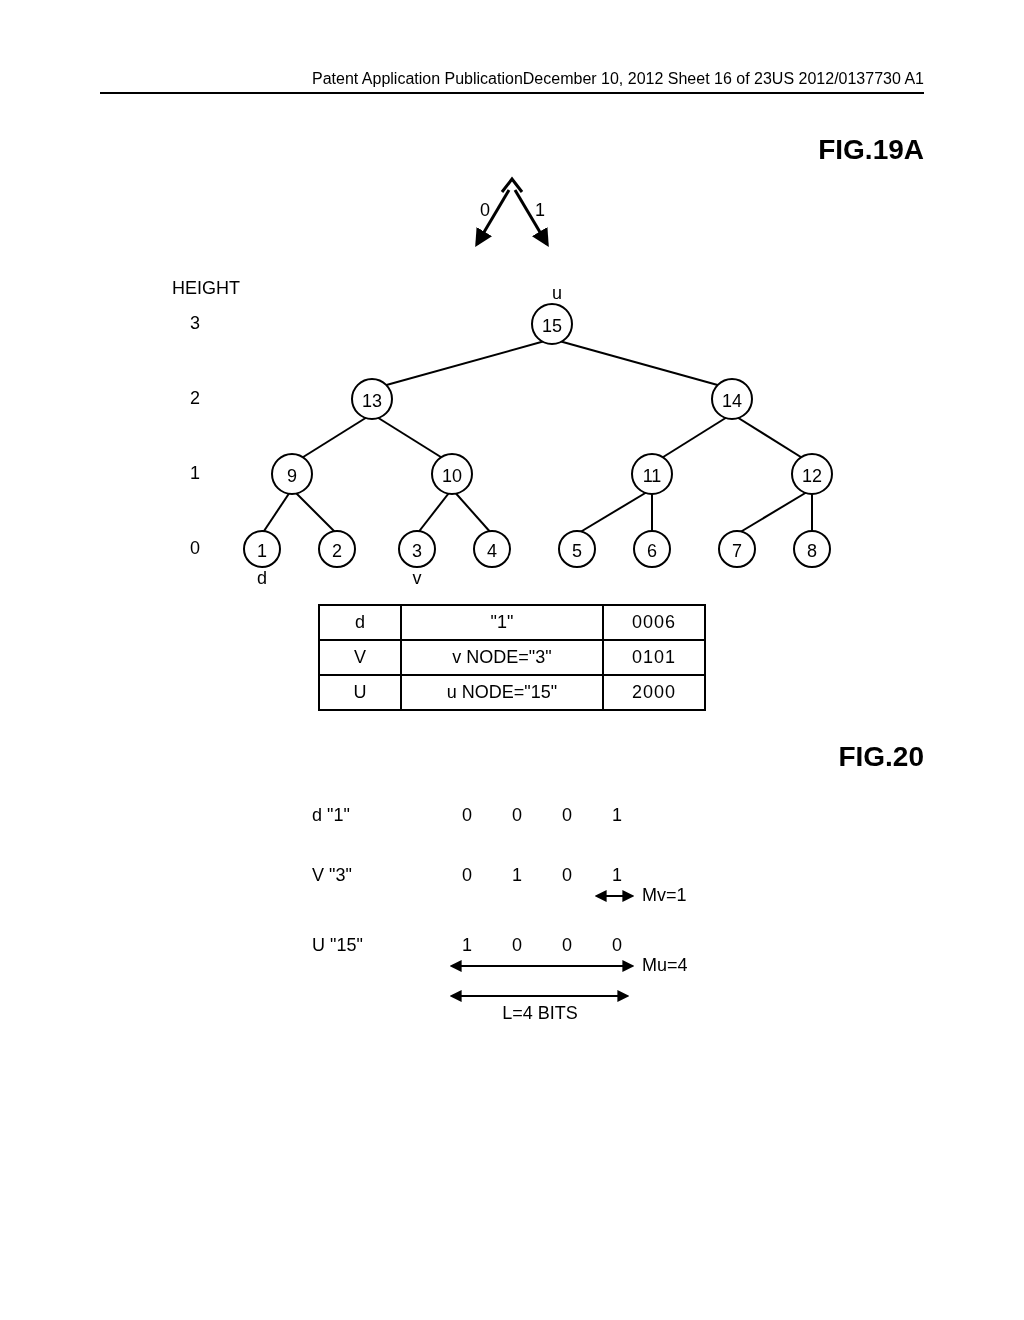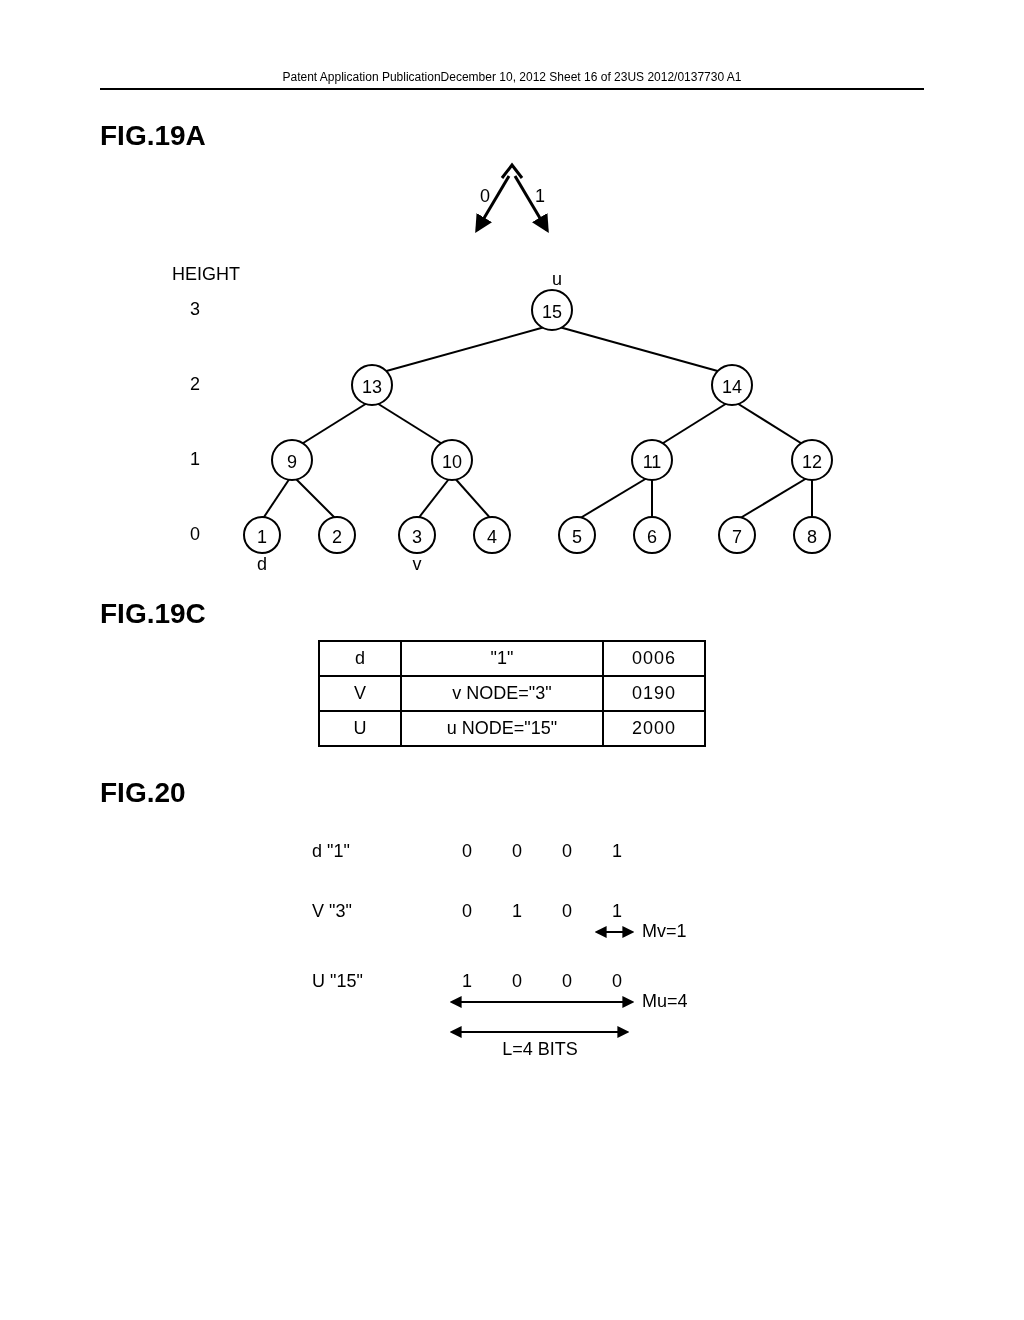--- a/index.html
+++ b/index.html
@@ -8,28 +8,28 @@
     margin: 0;
     padding: 0;
     width: 1024px;
   }
   .page {
     padding: 70px 100px 40px 100px;
     position: relative;
   }
   .header {
     display: flex;
-    justify-content: center;
-    font-size: 12px;
+    justify-content: flex-end;
+    font-size: 16px;
     border-bottom: 2px solid #000;
     padding-bottom: 4px;
-    margin-bottom: 30px;
+    margin-bottom: 40px;
   }
   .fig-title {
-    text-align: left;
+    text-align: right;
     font-size: 28px;
     font-weight: bold;
     margin: 18px 0 8px 0;
   }
   .fig19a-svg, .fig19b-svg, .fig20-svg {
     display: block;
     margin: 0 auto;
   }
   table.fig19c {
     border-collapse: collapse;
@@ -133,32 +133,31 @@
       <text x="445" y="288">5</text>
       <text x="520" y="288">6</text>
       <text x="605" y="288">7</text>
       <text x="680" y="288">8</text>
     </g>
 
     <text x="130" y="320" font-size="18" text-anchor="middle">d</text>
     <text x="285" y="320" font-size="18" text-anchor="middle">v</text>
   </svg>
 
-  <div class="fig-title">FIG.19C</div>
   <table class="fig19c">
     <tbody>
         <tr>
       <td>d</td>
       <td class="mid">"1"</td>
       <td class="right">0006</td>
     </tr>
     <tr>
       <td>V</td>
       <td class="mid">v NODE="3"</td>
-      <td class="right">0190</td>
+      <td class="right">0101</td>
     </tr>
     <tr>
       <td>U</td>
       <td class="mid">u NODE="15"</td>
       <td class="right">2000</td>
     </tr>
   </tbody>
     </table>
 
   <div class="fig-title">FIG.20</div>

